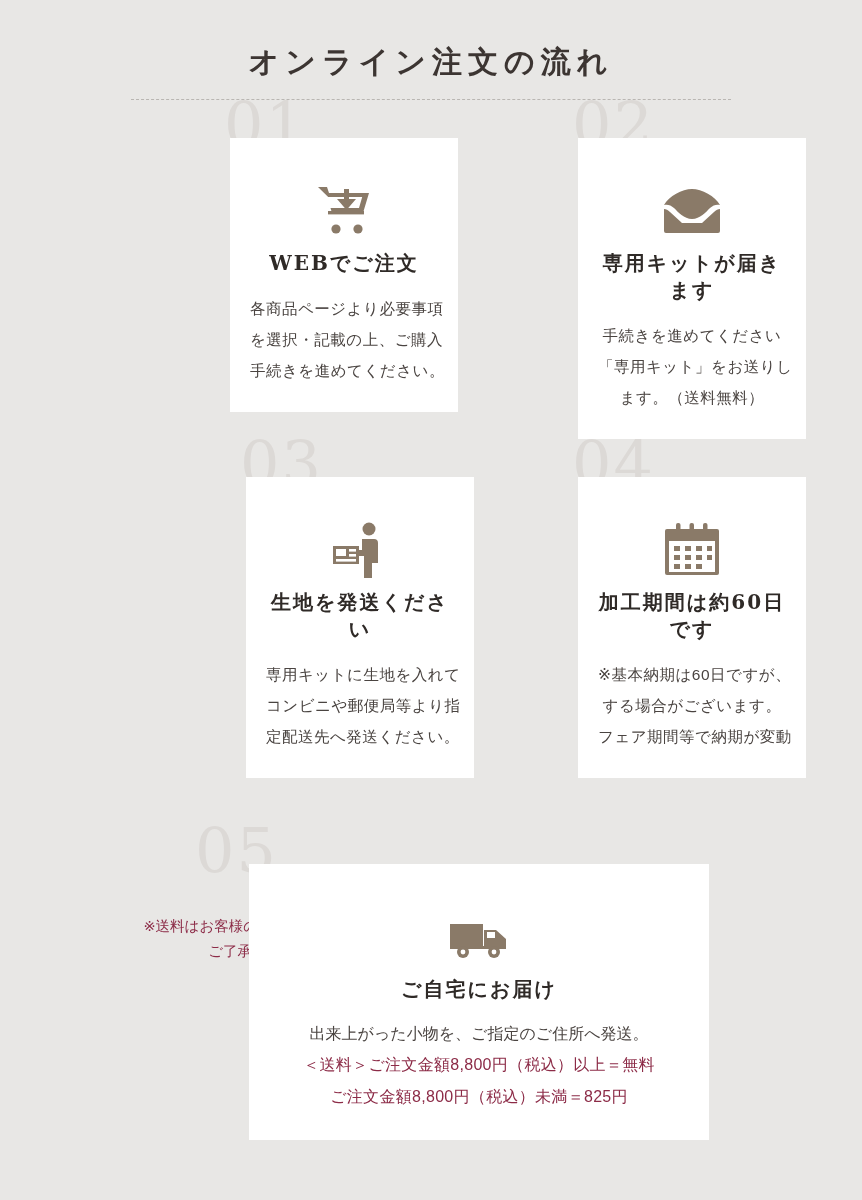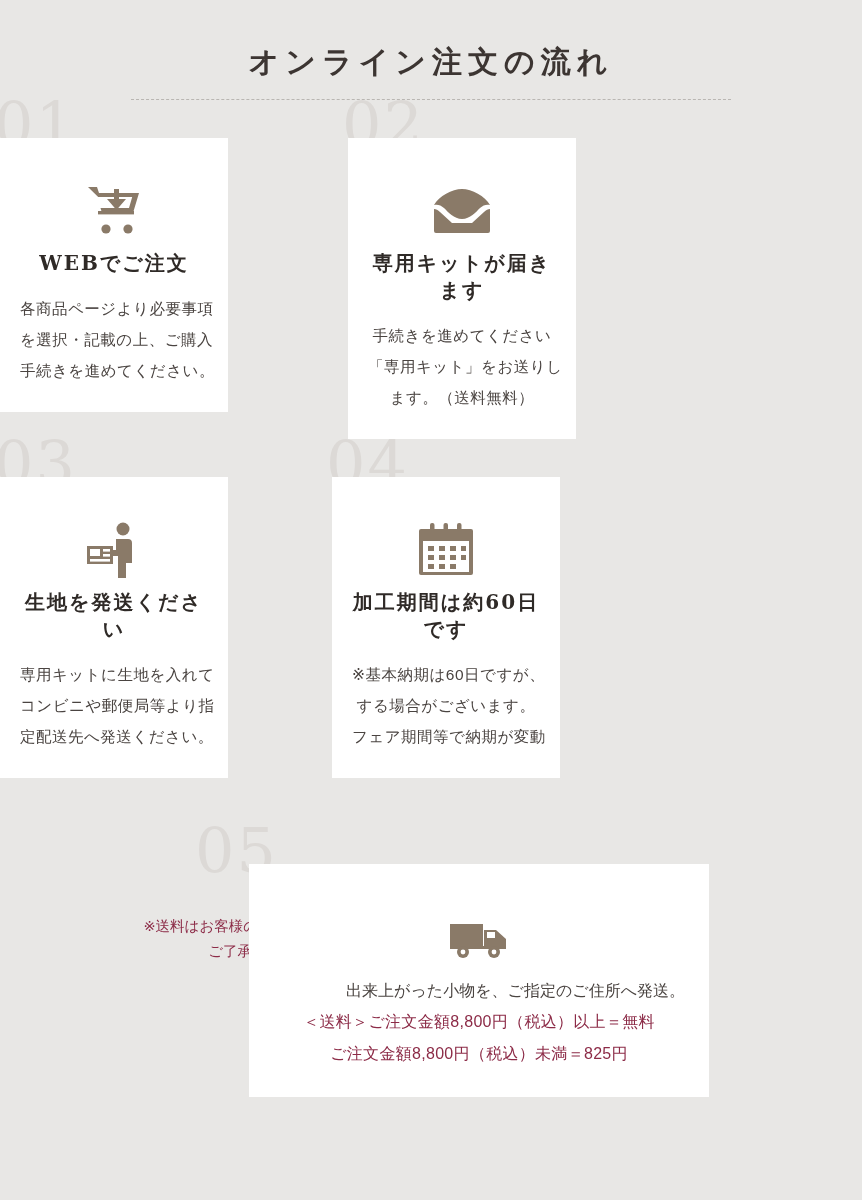--- a/index.html
+++ b/index.html
@@ -37,21 +37,21 @@
     border-bottom: 1px dashed #b9b6b2;
   }
 
   
   .steps {
     margin-top: 38px;
     position: relative;
   }
   .row {
     display: flex;
-    justify-content: flex-start;
+    justify-content: flex-end;
     gap: 64px;
     position: relative;
   }
   .row-2 { margin-top: 38px; gap: 48px; }
 
   .card-wrap {
     position: relative;
     width: 284px;
   }
   .card {
@@ -128,21 +128,20 @@
   .shipping {
     color: #8c2b47;
     font-size: 16px;
     line-height: 1.95;
     letter-spacing: 0.3px;
   }
   .card-body-wide {
     font-size: 16px;
     line-height: 1.9;
     color: #4a4441;
-    text-align: right;
   }
 </style>
 </head>
 <body>
 
 <div class="header">
   <div class="header-title">オンライン注文の流れ</div>
   <div class="header-rule"></div>
 </div>
 
@@ -277,20 +276,21 @@
               <path d="M36 16 h12 l10 9 v7 h-22 z"></path>
               <rect x="39" y="18" width="8" height="6" fill="#ffffff"></rect>
               <rect x="2" y="32" width="56" height="3"></rect>
               <circle cx="15" cy="38" r="6"></circle>
               <circle cx="15" cy="38" r="2.4" fill="#ffffff"></circle>
               <circle cx="46" cy="38" r="6"></circle>
               <circle cx="46" cy="38" r="2.4" fill="#ffffff"></circle>
             </g>
           </svg>
         </div>
+        <div class="card-title">ご自宅にお届け</div>
         <div class="card-body-wide">出来上がった小物を、ご指定のご住所へ発送。</div>
         <div class="shipping">
           <div>＜送料＞ご注文金額8,800円（税込）以上＝無料</div>
           <div>ご注文金額8,800円（税込）未満＝825円</div>
         </div>
       </div>
     </div>
   </div>
 
 </div>

